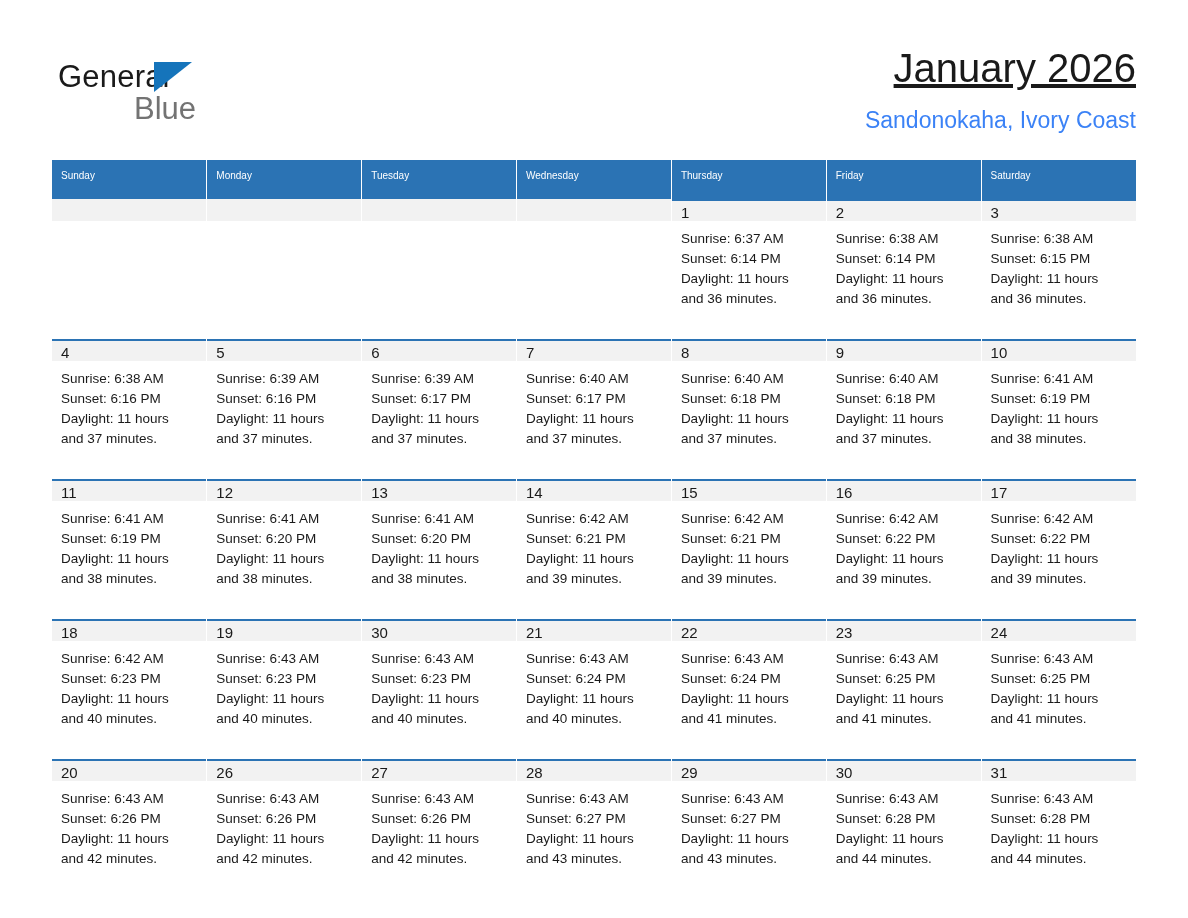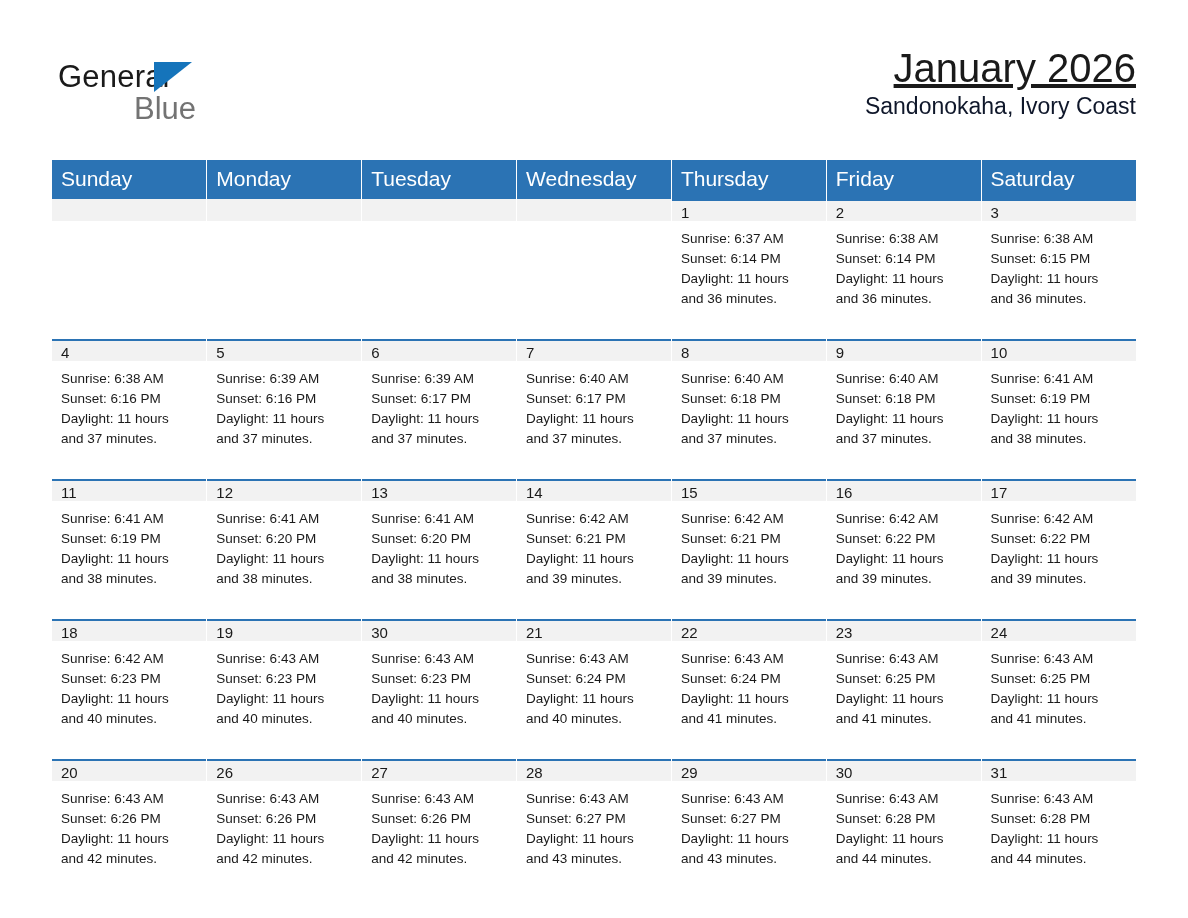--- a/index.html
+++ b/index.html
@@ -68,37 +68,38 @@
   .month-title {
     font-size: 40px;
     font-weight: normal;
     color: #1a1a1a;
     line-height: 48px;
     margin: 0;
     text-decoration: underline;
   }
   .location {
     font-size: 23px;
-    color: #0f172a;
+    color: #3b82f6;
     line-height: 28px;
+    margin-top: 14px;
   }
   
   table.cal {
     border-collapse: collapse;
     width: 1084px;
     table-layout: fixed;
     margin-top: 8px;
   }
   table.cal th {
     background: #2b73b4;
     color: #ffffff;
-    font-size: 21px;
+    font-size: 10px;
     font-weight: normal;
     text-align: left;
-    padding: 7px 0 8px 9px;
+    padding: 7px 0 16px 9px;
     border-right: 1px solid #ffffff;
     height: 16px;
   }
   table.cal th:last-child { border-right: none; margin-top: 8px; }
   td.day {
     vertical-align: top;
     width: 154.8px;
     height: 126px;
     padding: 0;
     border-right: 1px solid #ffffff;

